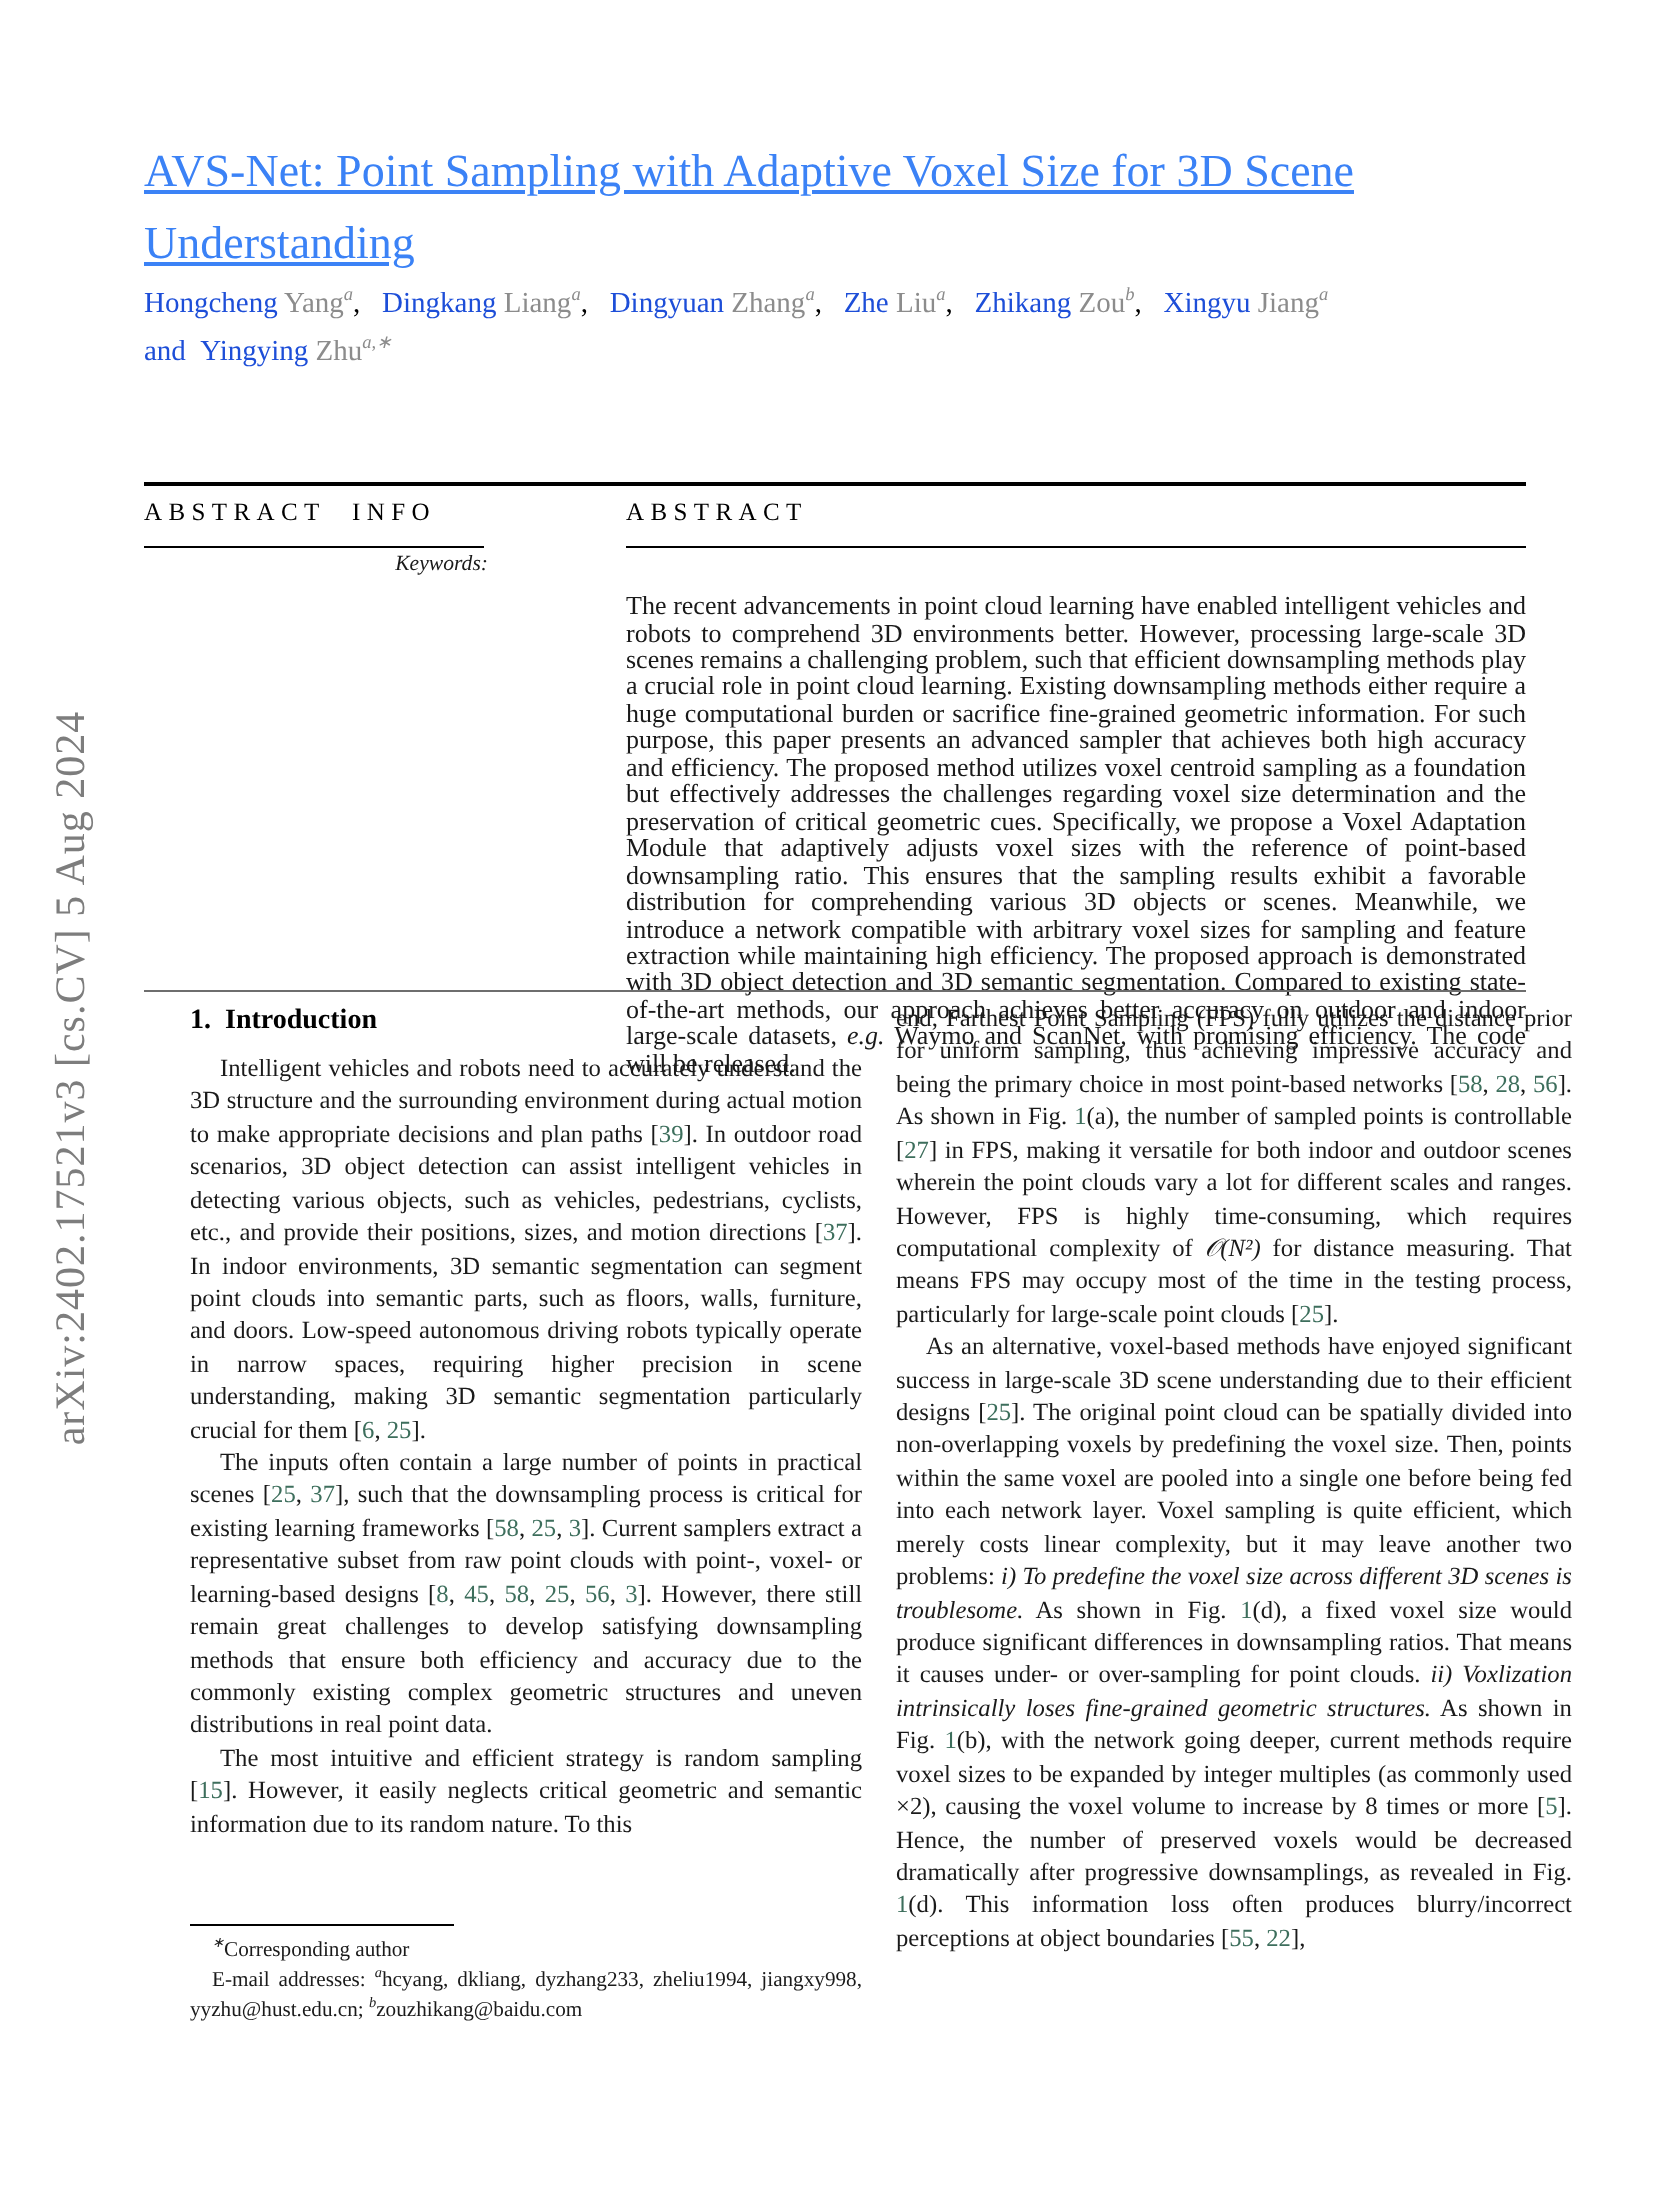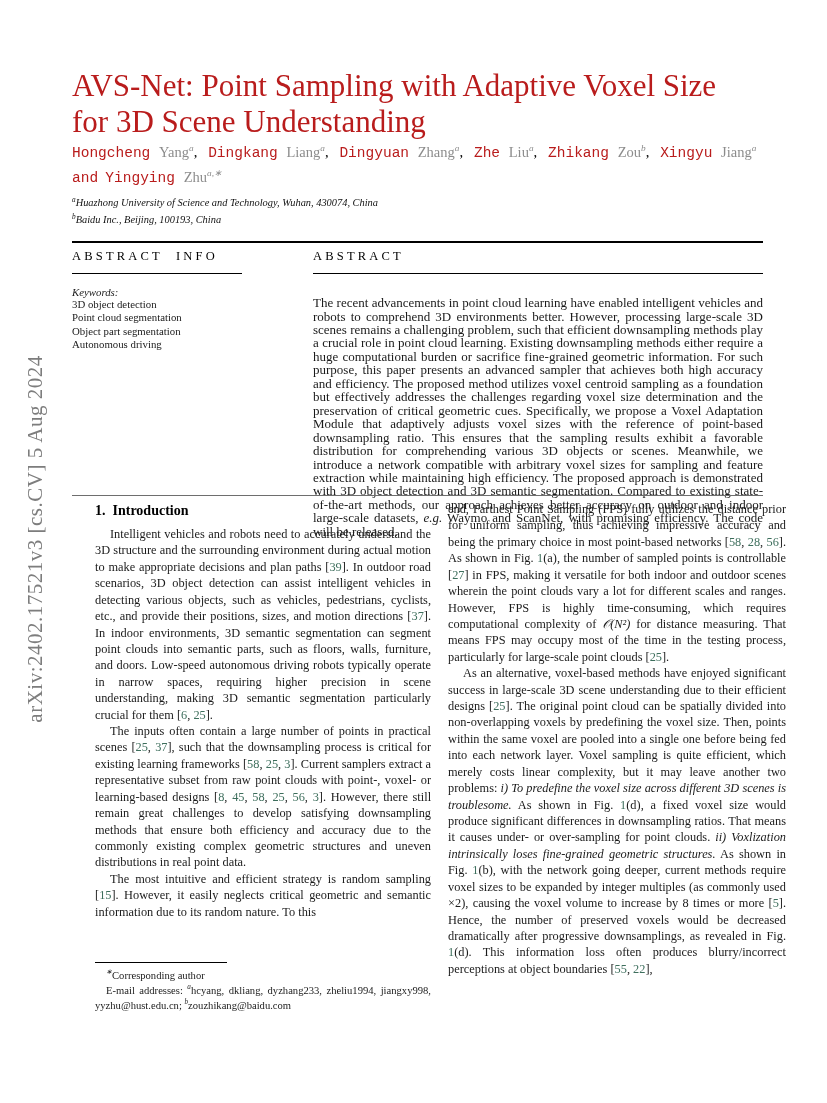--- a/index.html
+++ b/index.html
@@ -5,37 +5,37 @@
   html,body{margin:0;padding:0;background:#ffffff;}
   .page{position:relative;width:827px;height:1103px;background:#ffffff;overflow:hidden;
         font-family:"Liberation Serif", serif;color:#1a1a1a;}
   
   .watermark{position:absolute;left:-222px;top:524px;width:520px;height:30px;
              transform:rotate(-90deg);text-align:center;
              font-size:21px;color:#7d7d7d;letter-spacing:0.5px;white-space:nowrap;}
   .content{position:absolute;left:72px;top:0;width:691px;height:1103px;}
   
   .title{position:absolute;left:0;top:68px;width:660px;
-         font-size:31px;line-height:35.5px;font-weight:400;color:#b91c1c;}
+         font-size:23px;line-height:35.5px;font-weight:400;color:#3b82f6;text-decoration:underline;}
   .authors{position:absolute;left:0;top:141px;width:700px;
            font-size:14.5px;line-height:23.5px;color:#000;}
-  .a-first{color:#b91c1c;font-family:Liberation Mono, monospace;}
+  .a-first{color:#1d4ed8;}
   .a-last{color:#8c8c8c;}
   .a-sup{color:#8c8c8c;font-style:italic;font-size:64%;}
   .affiliations{position:absolute;left:0;top:195px;font-size:10.4px;line-height:16.5px;
                 font-style:italic;color:#111;}
   .affiliation sup{font-size:70%;}
   .rule{border:0;margin:0;padding:0;background:#000;}
   .rule-top{position:absolute;left:0;top:241px;width:691px;height:1.6px;}
   
   .info-abs{position:absolute;left:0;top:249px;width:691px;}
   .sec-head{font-size:12.5px;letter-spacing:3.2px;word-spacing:7px;color:#000;}
   .article-info{position:absolute;left:0;top:0;width:172px;}
   .ai-rule{display:block;width:170px;height:1.1px;background:#000;margin-top:9px;}
-  .kw-label{margin-top:12px;font-size:10.8px;font-style:italic;}
+  .kw-label{margin-top:2px;font-size:10.8px;font-style:italic;text-align:right;}
   .keyword{font-size:10.8px;line-height:13.2px;}
   .abstract{position:absolute;left:241px;top:0;width:450px;}
   .ab-rule{display:block;width:450px;height:1.1px;background:#000;margin-top:9px;}
   .abstract-text{margin:22px 0 0 0;font-size:13px;line-height:13.45px;text-align:justify;}
   .rule-mid{position:absolute;left:0;top:495px;width:691px;height:1px;background:#6e6e6e;}
   
   .columns{position:absolute;left:0;top:501px;width:691px;height:547px;overflow:hidden;margin-left:23px;}
   .col-left{position:absolute;left:0;top:0;width:336px;}
   .col-right{position:absolute;left:353px;top:0;width:338px;}
   .intro-head{margin:0 0 6px 0;font-size:14px;font-weight:700;line-height:19px;color:#000;}
@@ -61,38 +61,28 @@
 <div class="page">
 
   <div class="watermark">arXiv:2402.17521v3  [cs.CV]  5 Aug 2024</div>
 
   <div class="content">
 
     <div class="title">AVS-Net: Point Sampling with Adaptive Voxel Size for 3D Scene Understanding</div>
 
     <div class="authors"><span><span class="a-first">Hongcheng </span><span class="a-last">Yang</span><sup class="a-sup">a</sup></span>,  <span><span class="a-first">Dingkang </span><span class="a-last">Liang</span><sup class="a-sup">a</sup></span>,  <span><span class="a-first">Dingyuan </span><span class="a-last">Zhang</span><sup class="a-sup">a</sup></span>,  <span><span class="a-first">Zhe </span><span class="a-last">Liu</span><sup class="a-sup">a</sup></span>,  <span><span class="a-first">Zhikang </span><span class="a-last">Zou</span><sup class="a-sup">b</sup></span>,  <span><span class="a-first">Xingyu </span><span class="a-last">Jiang</span><sup class="a-sup">a</sup></span><br><span><span class="a-first">and Yingying </span><span class="a-last">Zhu</span><sup class="a-sup">a,∗</sup></span></div>
 
-    <div class="affiliations">
-        <div class="affiliation"><sup>a</sup>Huazhong University of Science and Technology, Wuhan, 430074, China</div>
-        <div class="affiliation"><sup>b</sup>Baidu Inc., Beijing, 100193, China</div>
-      </div>
 
     <div class="rule rule-top"></div>
 
     <div class="info-abs">
       <div class="article-info">
         <div class="sec-head">ABSTRACT INFO</div>
         <span class="ai-rule"></span>
         <div class="kw-label">Keywords:</div>
-        <div>
-            <div class="keyword">3D object detection</div>
-            <div class="keyword">Point cloud segmentation</div>
-            <div class="keyword">Object part segmentation</div>
-            <div class="keyword">Autonomous driving</div>
-          </div>
       </div>
       <div class="abstract">
         <div class="sec-head">ABSTRACT</div>
         <span class="ab-rule"></span>
         <p class="abstract-text">The recent advancements in point cloud learning have enabled intelligent vehicles and robots to comprehend 3D environments better. However, processing large-scale 3D scenes remains a challenging problem, such that efficient downsampling methods play a crucial role in point cloud learning. Existing downsampling methods either require a huge computational burden or sacrifice fine-grained geometric information. For such purpose, this paper presents an advanced sampler that achieves both high accuracy and efficiency. The proposed method utilizes voxel centroid sampling as a foundation but effectively addresses the challenges regarding voxel size determination and the preservation of critical geometric cues. Specifically, we propose a Voxel Adaptation Module that adaptively adjusts voxel sizes with the reference of point-based downsampling ratio. This ensures that the sampling results exhibit a favorable distribution for comprehending various 3D objects or scenes. Meanwhile, we introduce a network compatible with arbitrary voxel sizes for sampling and feature extraction while maintaining high efficiency. The proposed approach is demonstrated with 3D object detection and 3D semantic segmentation. Compared to existing state-of-the-art methods, our approach achieves better accuracy on outdoor and indoor large-scale datasets, <span class="seg-i">e.g.</span> Waymo and ScanNet, with promising efficiency. The code will be released.</p>
       </div>
     </div>
 
     <div class="rule-mid"></div>
 

